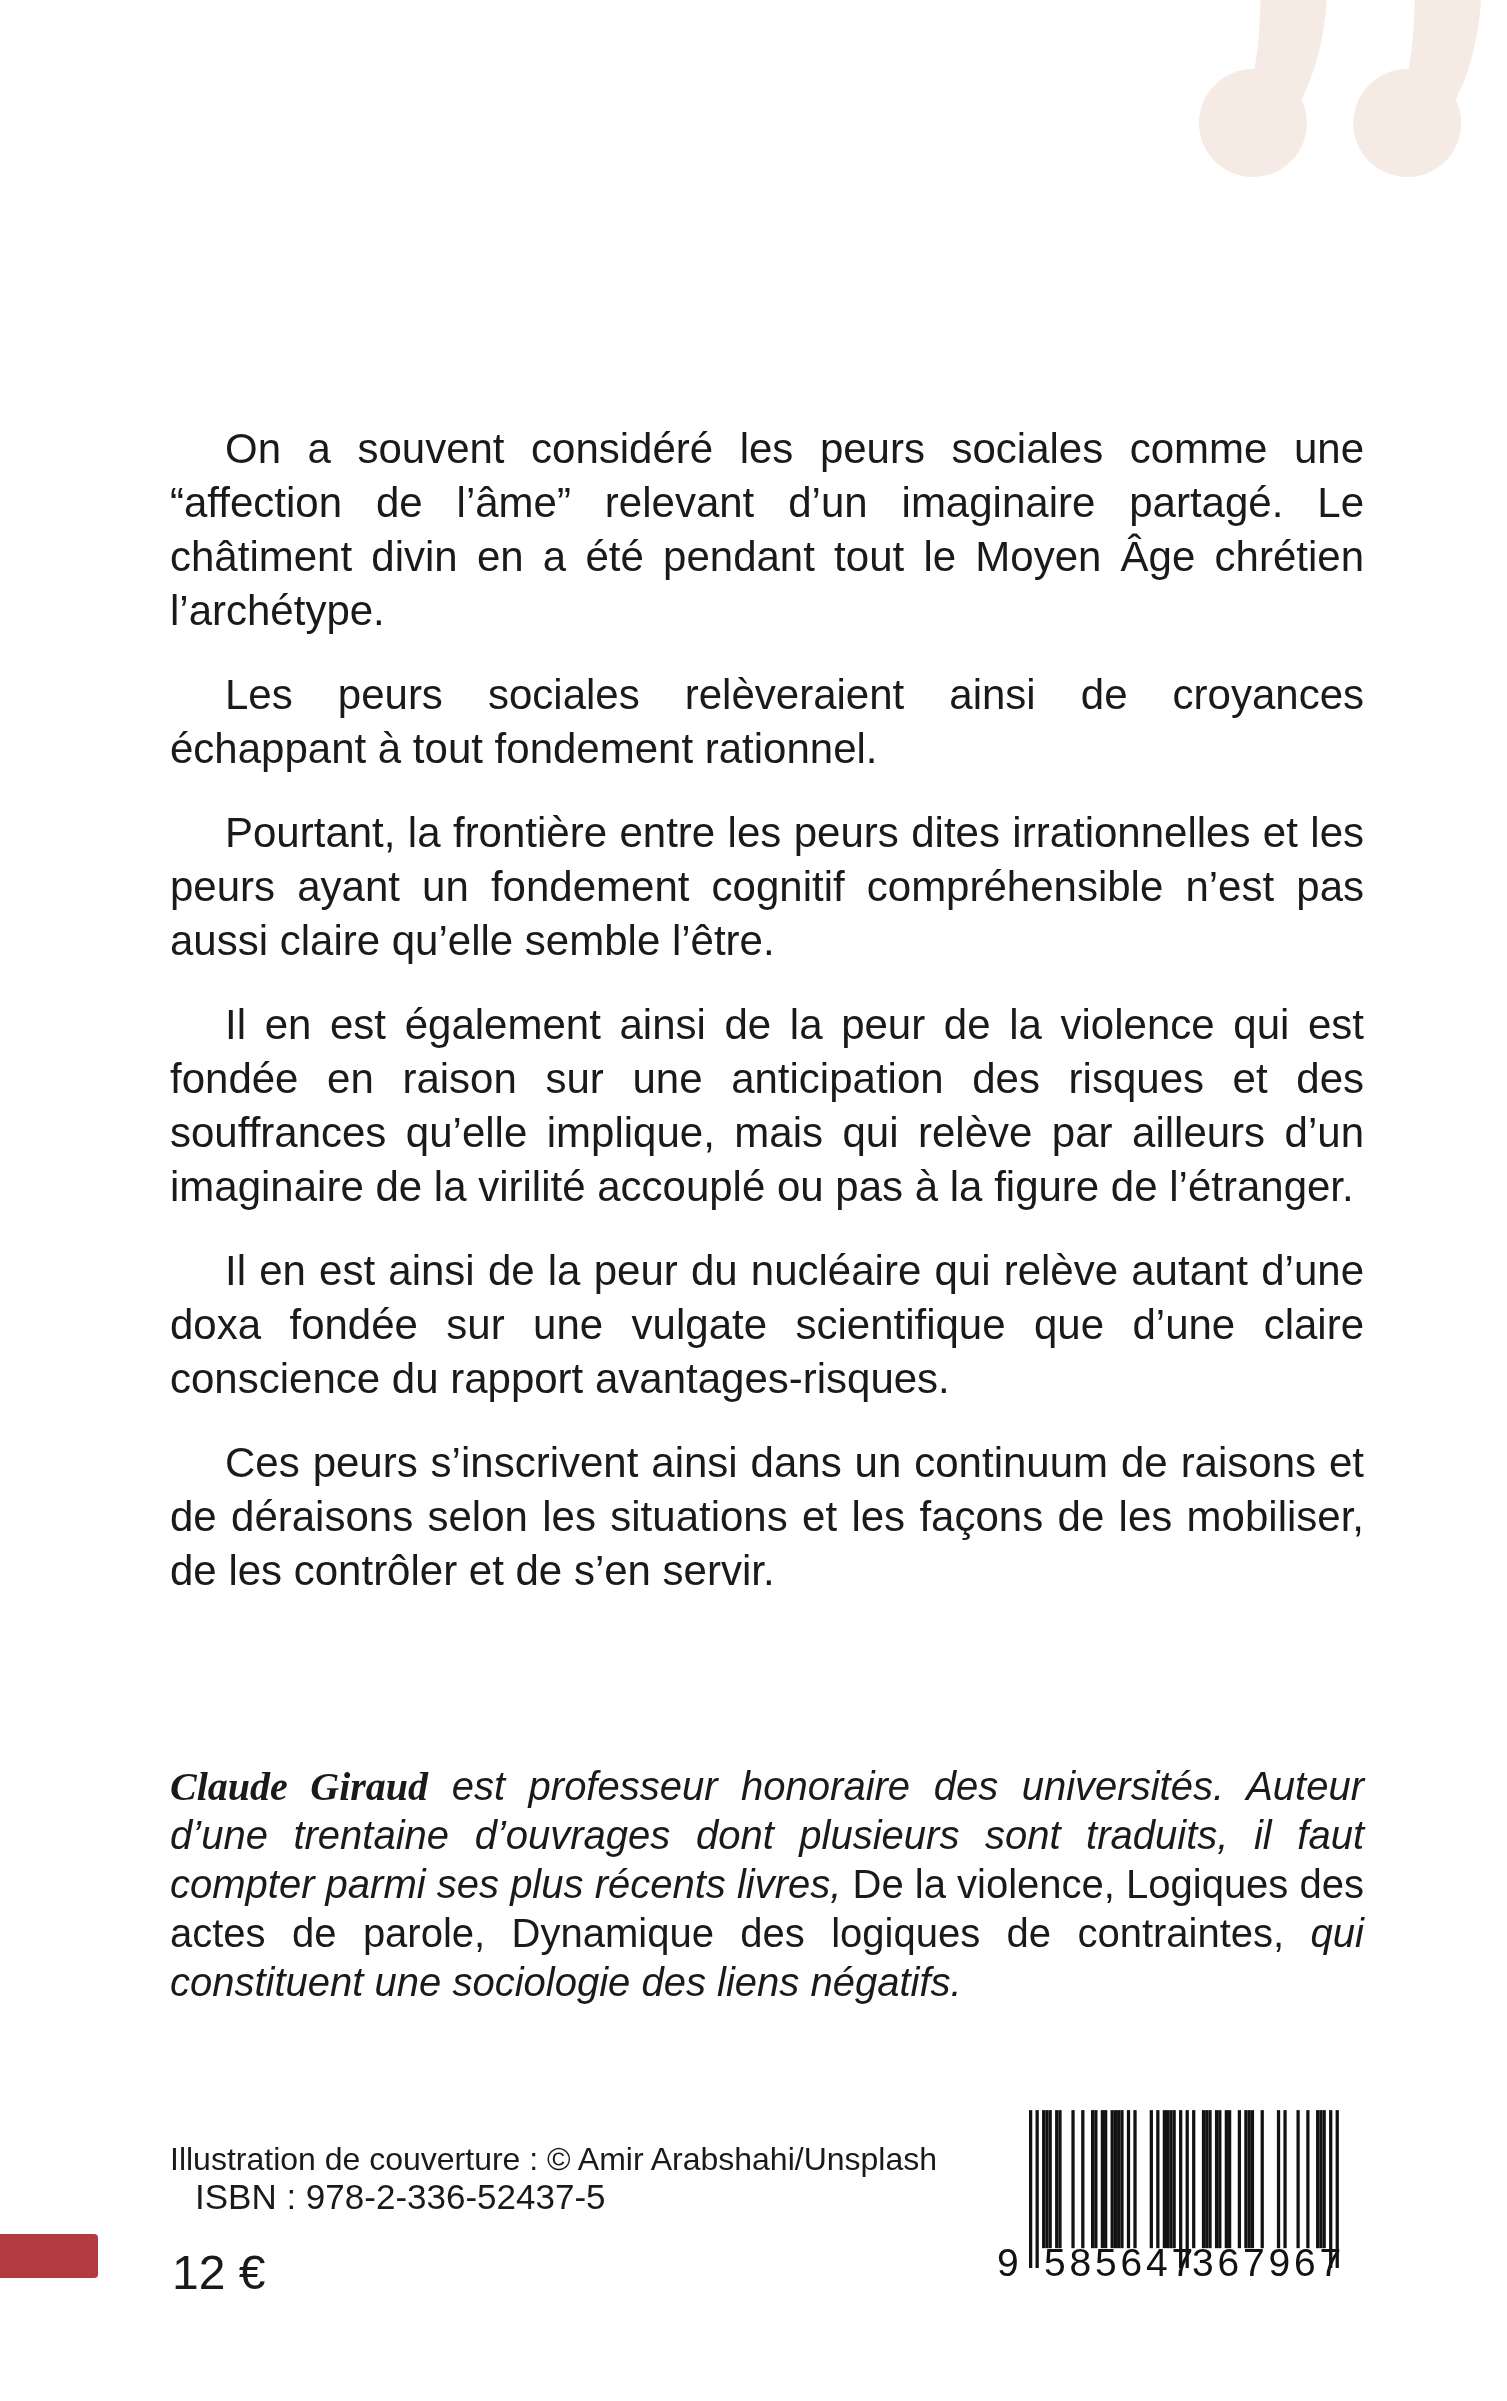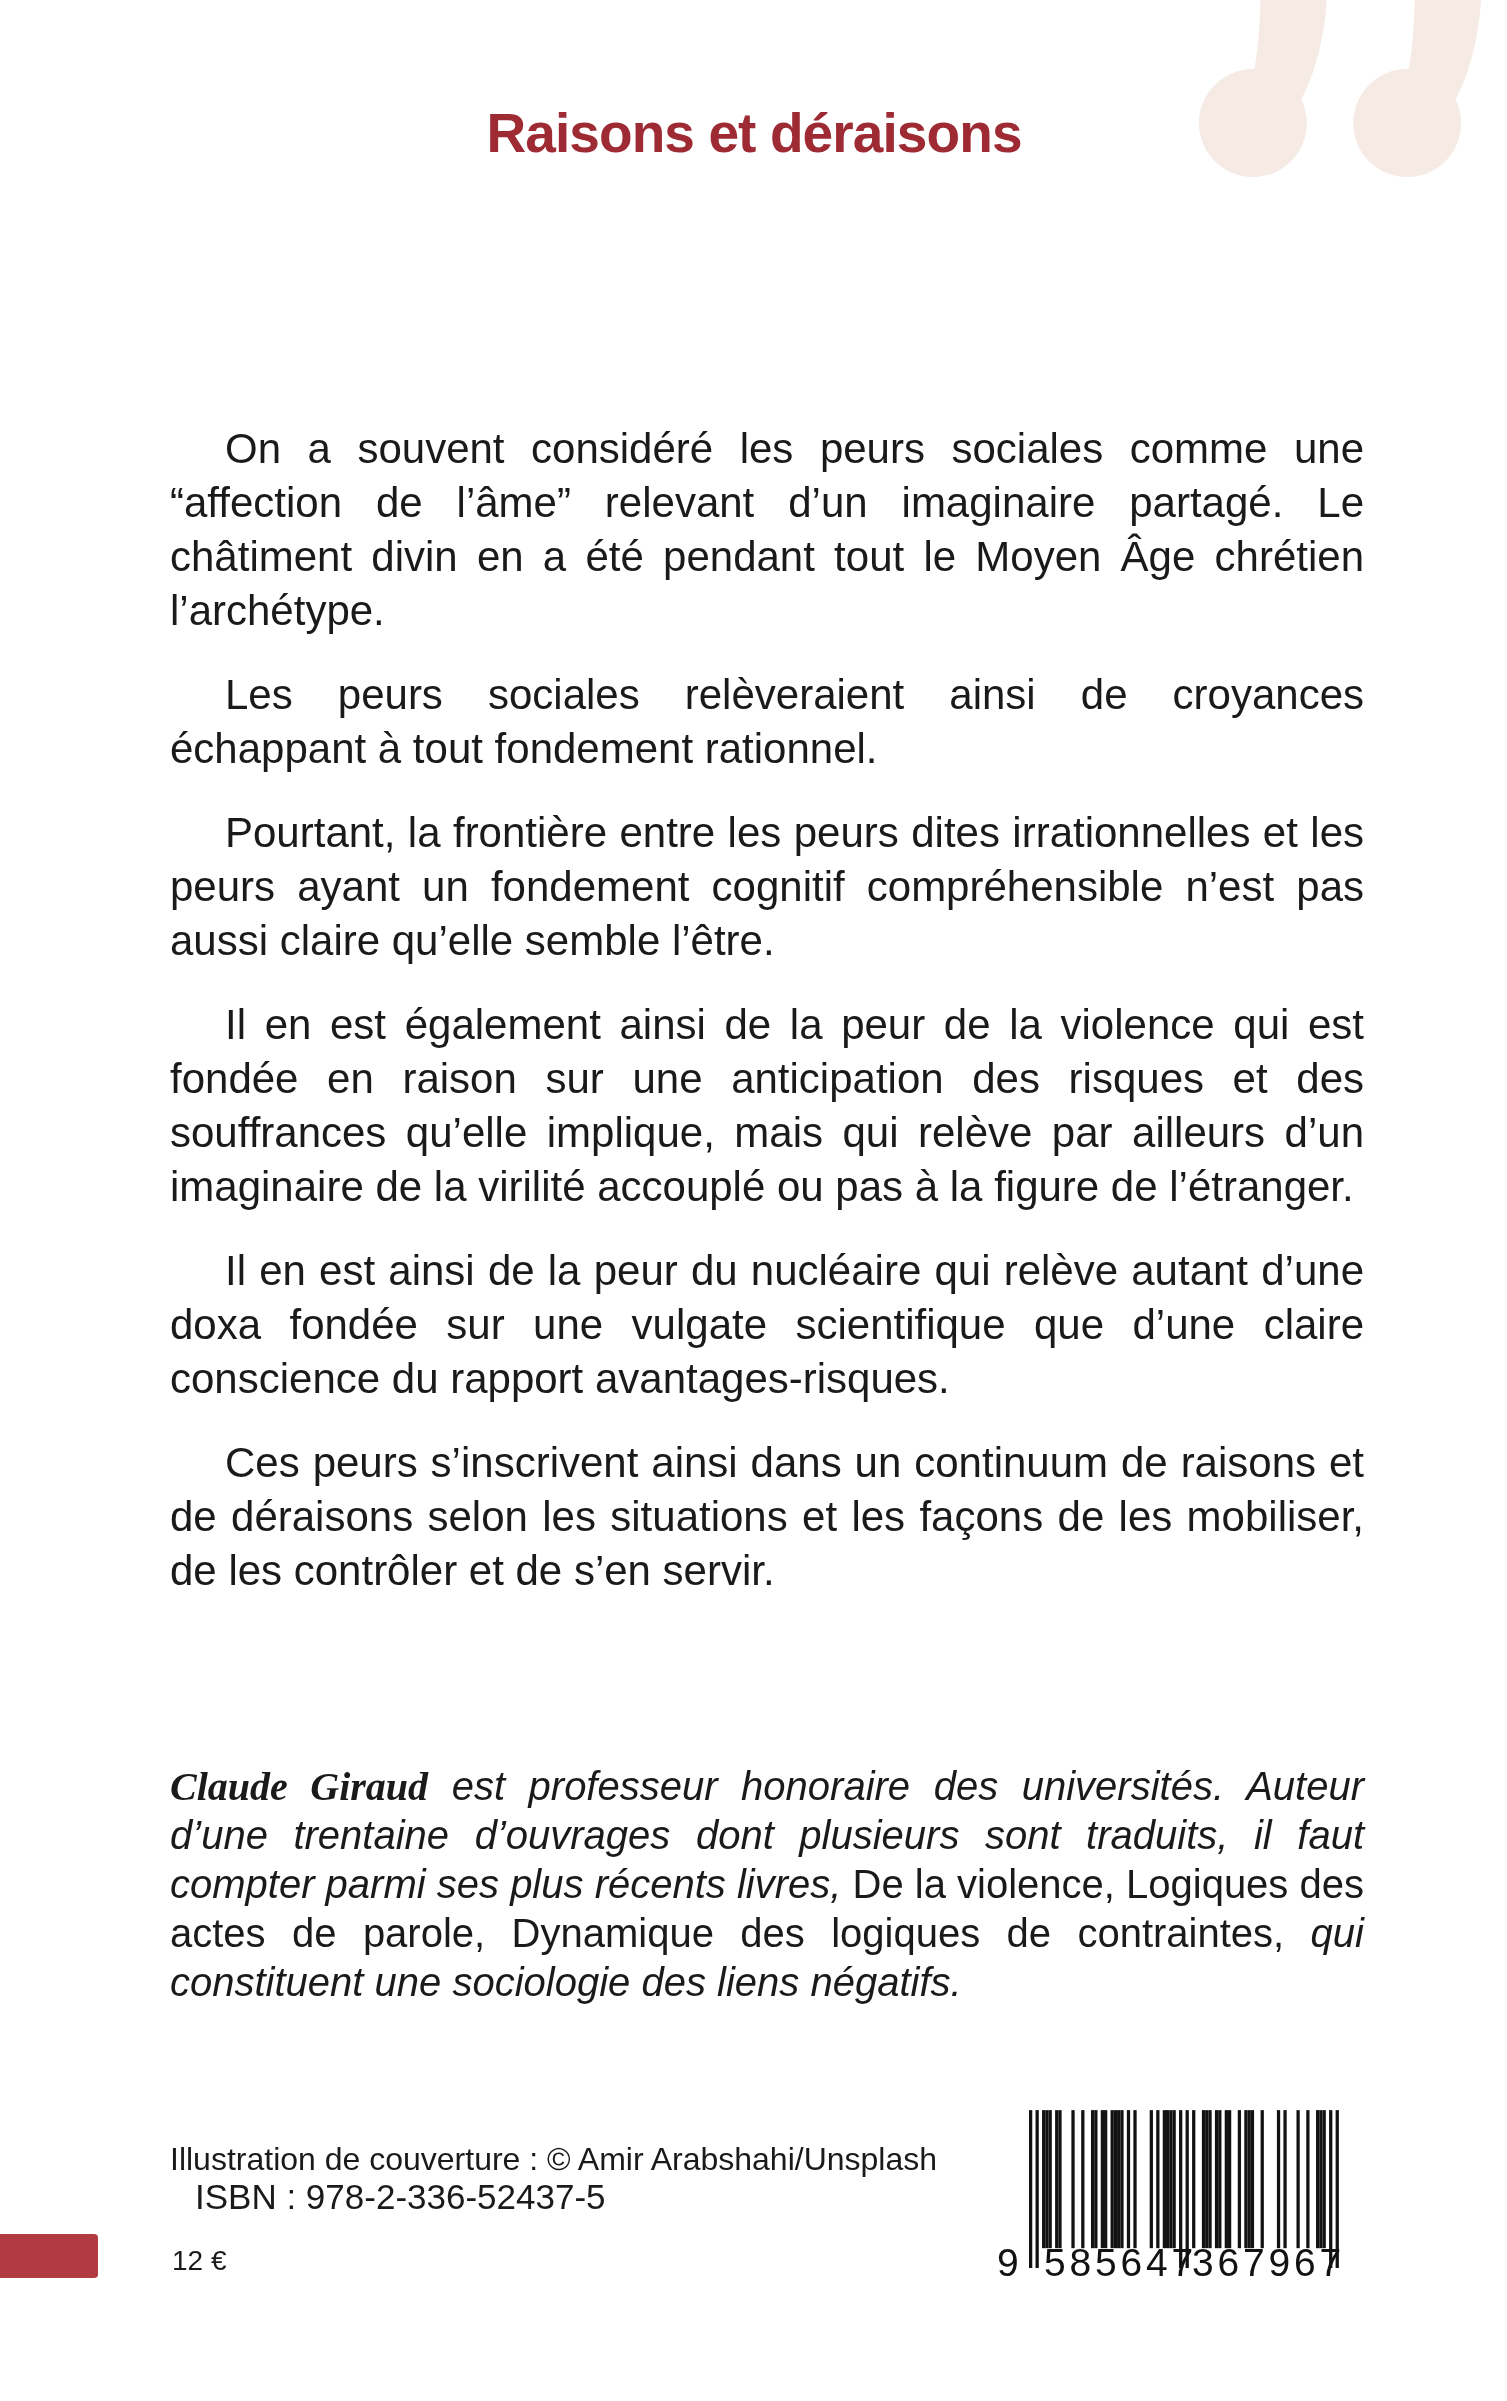--- a/index.html
+++ b/index.html
@@ -56,21 +56,21 @@
   .credit{
     position:absolute;left:170px;top:2105px;
     font-size:32px;color:var(--ink);margin-top:36px;
   }
   .isbn{
     position:absolute;left:170px;top:2177px;
     font-size:35px;color:var(--ink);margin-left:25px;
   }
   .price{
     position:absolute;left:172px;top:2245px;
-    font-size:28px;color:var(--ink);
+    font-size:48px;color:var(--ink);
   }
   .red-block{
     position:absolute;left:0;top:2234px;width:98px;height:44px;
     background:var(--accent-block);
     border-radius:0 3.8px 3.8px 0;
   }
   
   .barcode{
     position:absolute;left:1029px;top:2110px;width:312px;height:175px;
   }
@@ -98,21 +98,21 @@
         <path d="M 66 0 L 136 0 C 132 62 112 116 80 142 L 52 106 C 62 72 65 38 66 0 Z"></path>
       </g>
       <g class="qmark" transform="translate(163,0)" fill="#f6eae4">
         <circle cx="58" cy="130" r="57"></circle>
         <path d="M 66 0 L 136 0 C 132 62 112 116 80 142 L 52 106 C 62 72 65 38 66 0 Z"></path>
       </g>
     </svg>
   </div>
 
   <h1 class="title">
-    <span>Raisons et déraisons</span><br>
+    <br>
   </h1>
 
   <div class="body-col">
     <p>On a souvent considéré les peurs sociales comme une “affection de l’âme” relevant d’un imaginaire partagé. Le châtiment divin en a été pendant tout le Moyen Âge chrétien l’archétype.</p>
     <p>Les peurs sociales relèveraient ainsi de croyances échappant à tout fondement rationnel.</p>
     <p>Pourtant, la frontière entre les peurs dites irrationnelles et les peurs ayant un fondement cognitif compréhensible n’est pas aussi claire qu’elle semble l’être.</p>
     <p>Il en est également ainsi de la peur de la violence qui est fondée en raison sur une anticipation des risques et des souffrances qu’elle implique, mais qui relève par ailleurs d’un imaginaire de la virilité accouplé ou pas à la figure de l’étranger.</p>
     <p>Il en est ainsi de la peur du nucléaire qui relève autant d’une doxa fondée sur une vulgate scientifique que d’une claire conscience du rapport avantages-risques.</p>
     <p>Ces peurs s’inscrivent ainsi dans un continuum de raisons et de déraisons selon les situations et les façons de les mobiliser, de les contrôler et de s’en servir.</p>
   </div>

